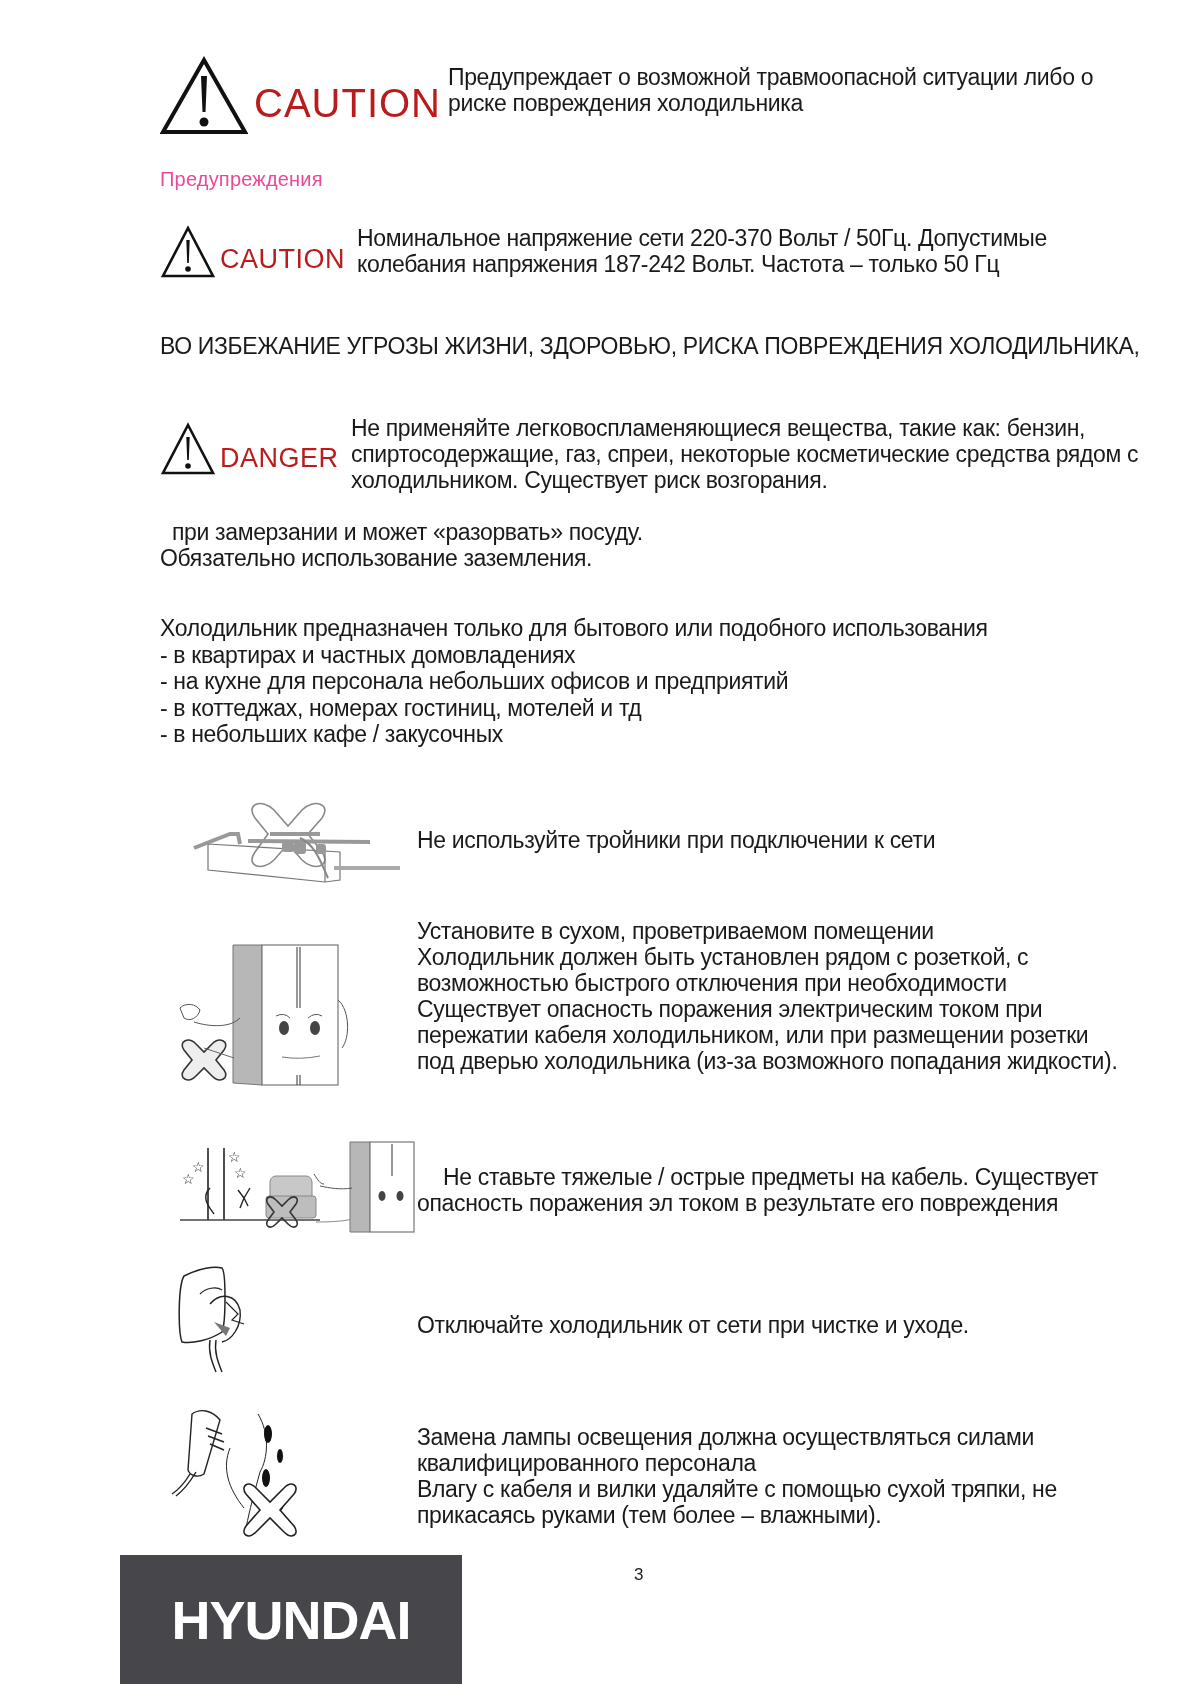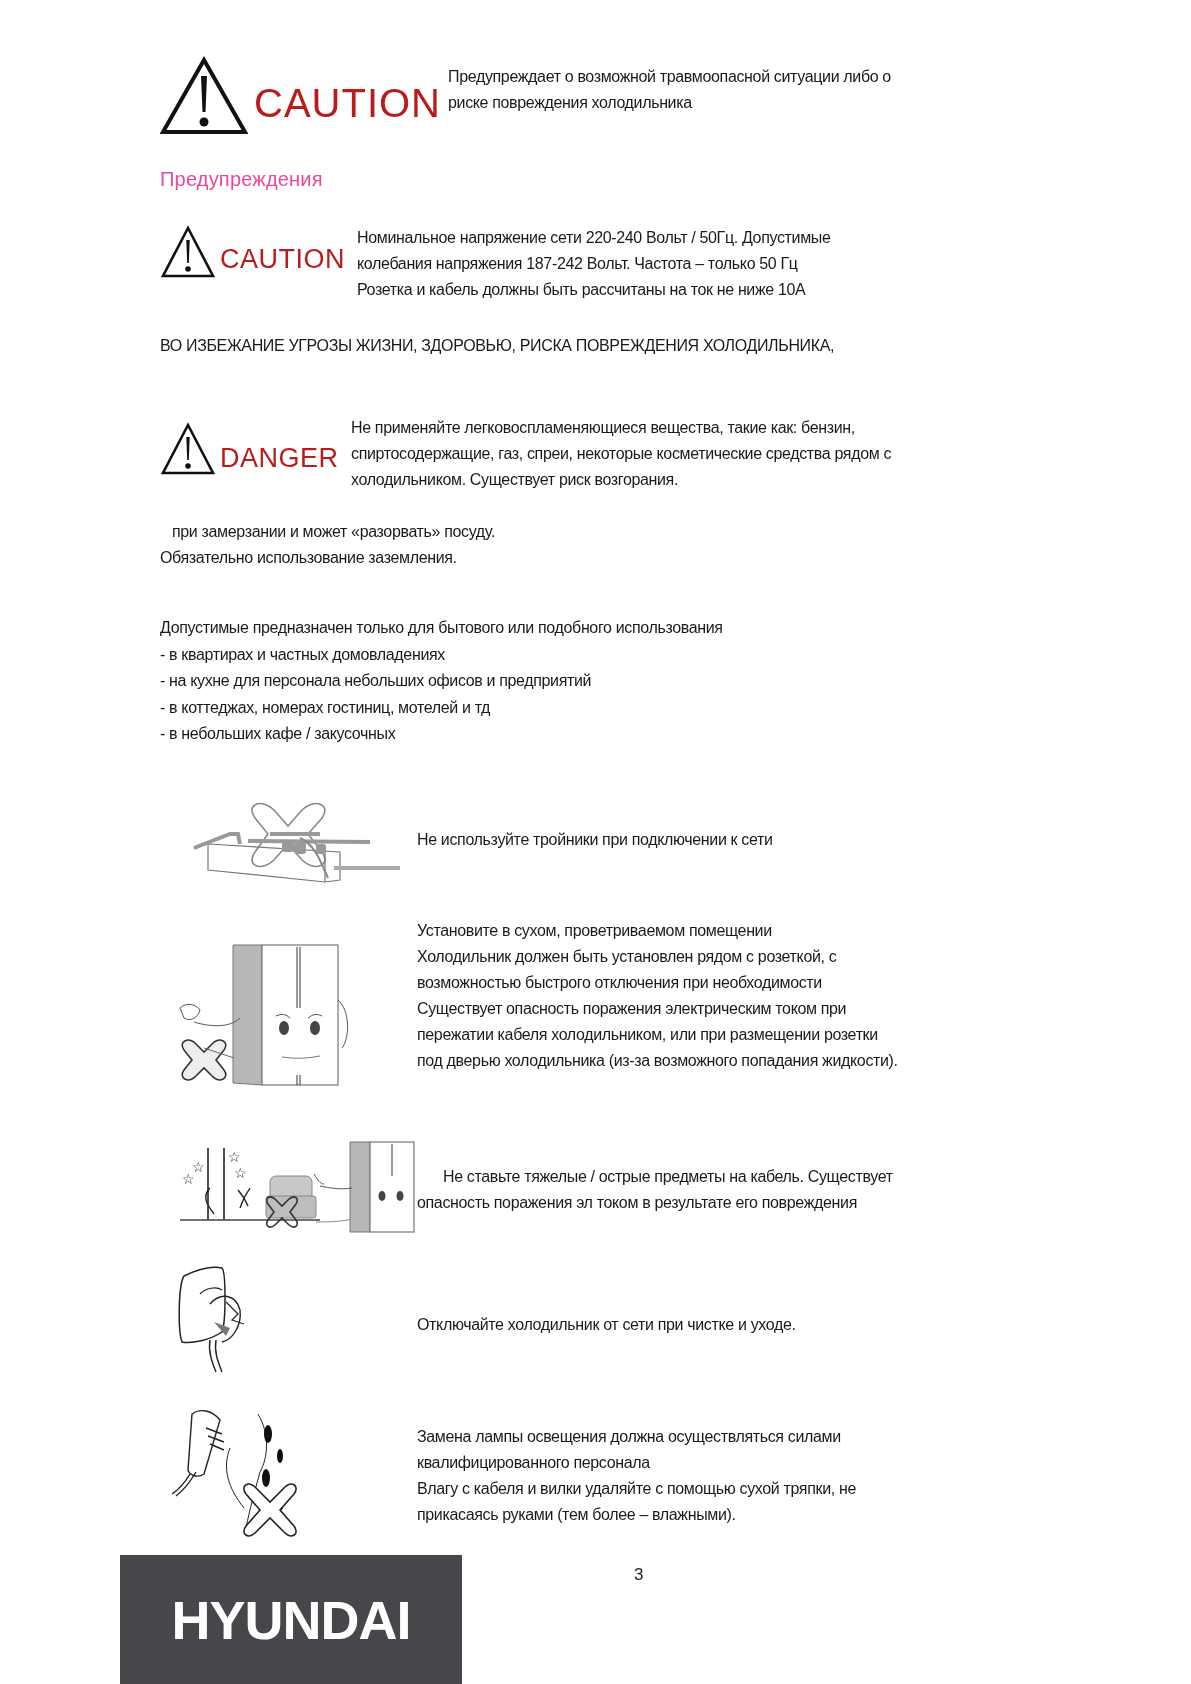--- a/index.html
+++ b/index.html
@@ -3,21 +3,21 @@
   <meta charset="utf-8">
   <style>
     * { margin: 0; padding: 0; box-sizing: border-box; }
     html, body { width: 1191px; height: 1684px; background: #ffffff; overflow: hidden; }
     body { position: relative; font-family: "Liberation Sans", "DejaVu Sans", sans-serif; color: #1a1a1a; }
 
     .abs { position: absolute; }
 
     .txt {
       font-family: "Liberation Sans Narrow", "Liberation Sans", sans-serif;
-      font-size: 16px;
+      font-size: 23px;
       line-height: 26.5px;
       color: #1a1a1a;
       letter-spacing: -0.35px;
       white-space: nowrap;
     }
 
     .warn-word {
       font-family: "Liberation Sans", "DejaVu Sans", sans-serif;
       color: #b91c1c;
       letter-spacing: 0.5px;
@@ -71,23 +71,22 @@
 
 <div class="abs" style="left:160px; top:222px; width:900px; height:90px;">
   <div class="abs" style="left:0; top:3px;">
     <svg width="56" height="54" viewBox="0 0 56 54">
       <polygon points="28,3 53,51 3,51" fill="none" stroke="#111" stroke-width="2.6"></polygon>
       <path d="M26.3,15 L29.7,15 L28.8,38 L27.2,38 Z" fill="#111"></path>
       <circle cx="28" cy="44" r="2.8" fill="#111"></circle>
     </svg>
   </div>
   <div class="abs warn-word" style="left:60px; top:20px; font-size:27px; line-height:34px; font-family:'Liberation Sans Narrow','Liberation Sans',sans-serif;">CAUTION</div>
-  <div class="abs txt" style="left:197px; top:3px;">Номинальное напряжение сети 220-240 Вольт / 50Гц. Допустимые</div>
+  <div class="abs txt" style="left:197px; top:3px;">Номинальное напряжение сети 220-370 Вольт / 50Гц. Допустимые</div>
   <div class="abs txt" style="left:197px; top:29px;">колебания напряжения 187-242 Вольт. Частота – только 50 Гц</div>
-  <div class="abs txt" style="left:197px; top:55px;">Розетка и кабель должны быть рассчитаны на ток не ниже 10А</div>
 </div>
 
 <div class="abs" style="left:160px; top:333px;">
   <div class="txt">ВО ИЗБЕЖАНИЕ УГРОЗЫ ЖИЗНИ, ЗДОРОВЬЮ, РИСКА ПОВРЕЖДЕНИЯ ХОЛОДИЛЬНИКА,</div>
 </div>
 
 <div class="abs" style="left:160px; top:415px; width:960px; height:160px;">
   <div class="abs" style="left:0; top:7px;">
     <svg width="56" height="54" viewBox="0 0 56 54">
       <polygon points="28,3 53,51 3,51" fill="none" stroke="#111" stroke-width="2.6"></polygon>
@@ -97,21 +96,21 @@
   </div>
   <div class="abs warn-word" style="left:60px; top:26px; font-size:27px; line-height:34px; font-family:'Liberation Sans Narrow','Liberation Sans',sans-serif;">DANGER</div>
   <div class="abs txt" style="left:191px; top:0px;">Не применяйте легковоспламеняющиеся вещества, такие как: бензин,</div>
   <div class="abs txt" style="left:191px; top:26px;">спиртосодержащие, газ, спреи, некоторые косметические средства рядом с</div>
   <div class="abs txt" style="left:191px; top:52px;">холодильником. Существует риск возгорания.</div>
   <div class="abs txt" style="left:12px; top:104px;">при замерзании и может «разорвать» посуду.</div>
   <div class="abs txt" style="left:0; top:130px;">Обязательно использование заземления.</div>
 </div>
 
 <div class="abs" style="left:160px; top:615px;">
-  <div class="txt">Допустимые предназначен только для бытового или подобного использования</div>
+  <div class="txt">Холодильник предназначен только для бытового или подобного использования</div>
   <div class="txt">- в квартирах и частных домовладениях</div>
   <div class="txt">- на кухне для персонала небольших офисов и предприятий</div>
   <div class="txt">- в коттеджах, номерах гостиниц, мотелей и тд</div>
   <div class="txt">- в небольших кафе / закусочных</div>
 </div>
 
 <div class="abs" style="left:170px; top:790px; width:900px; height:110px;">
   <div class="abs" style="left:0; top:0;">
     <svg width="260" height="110" viewBox="0 0 260 110">
 

